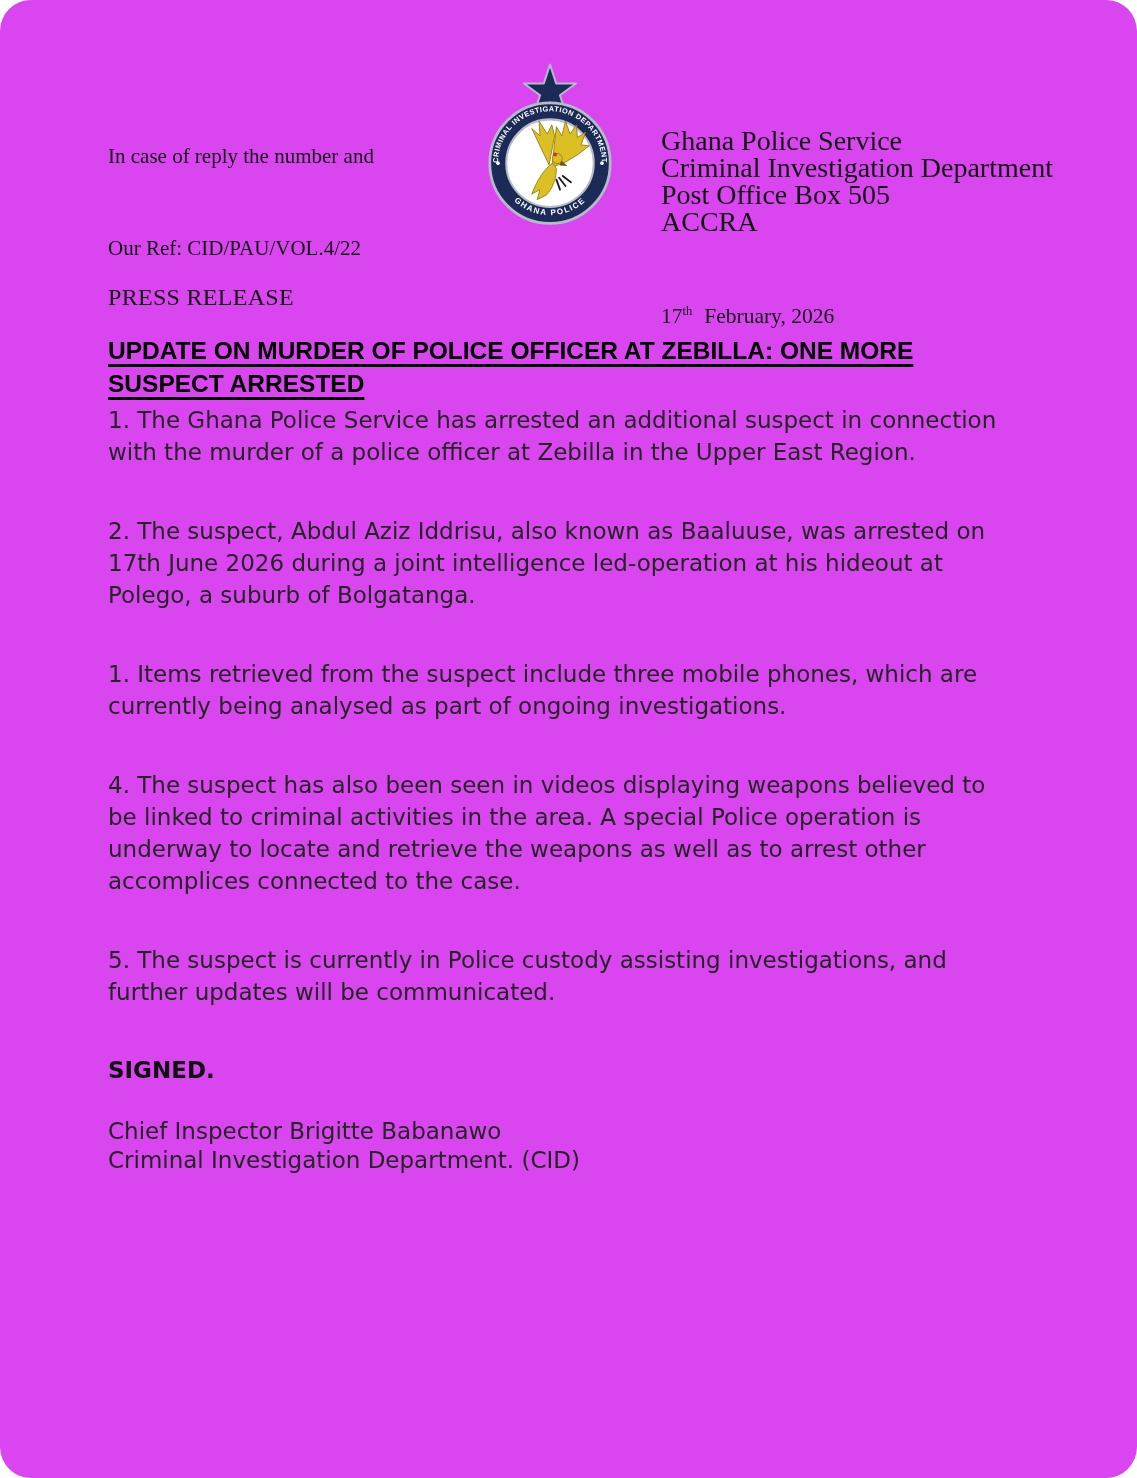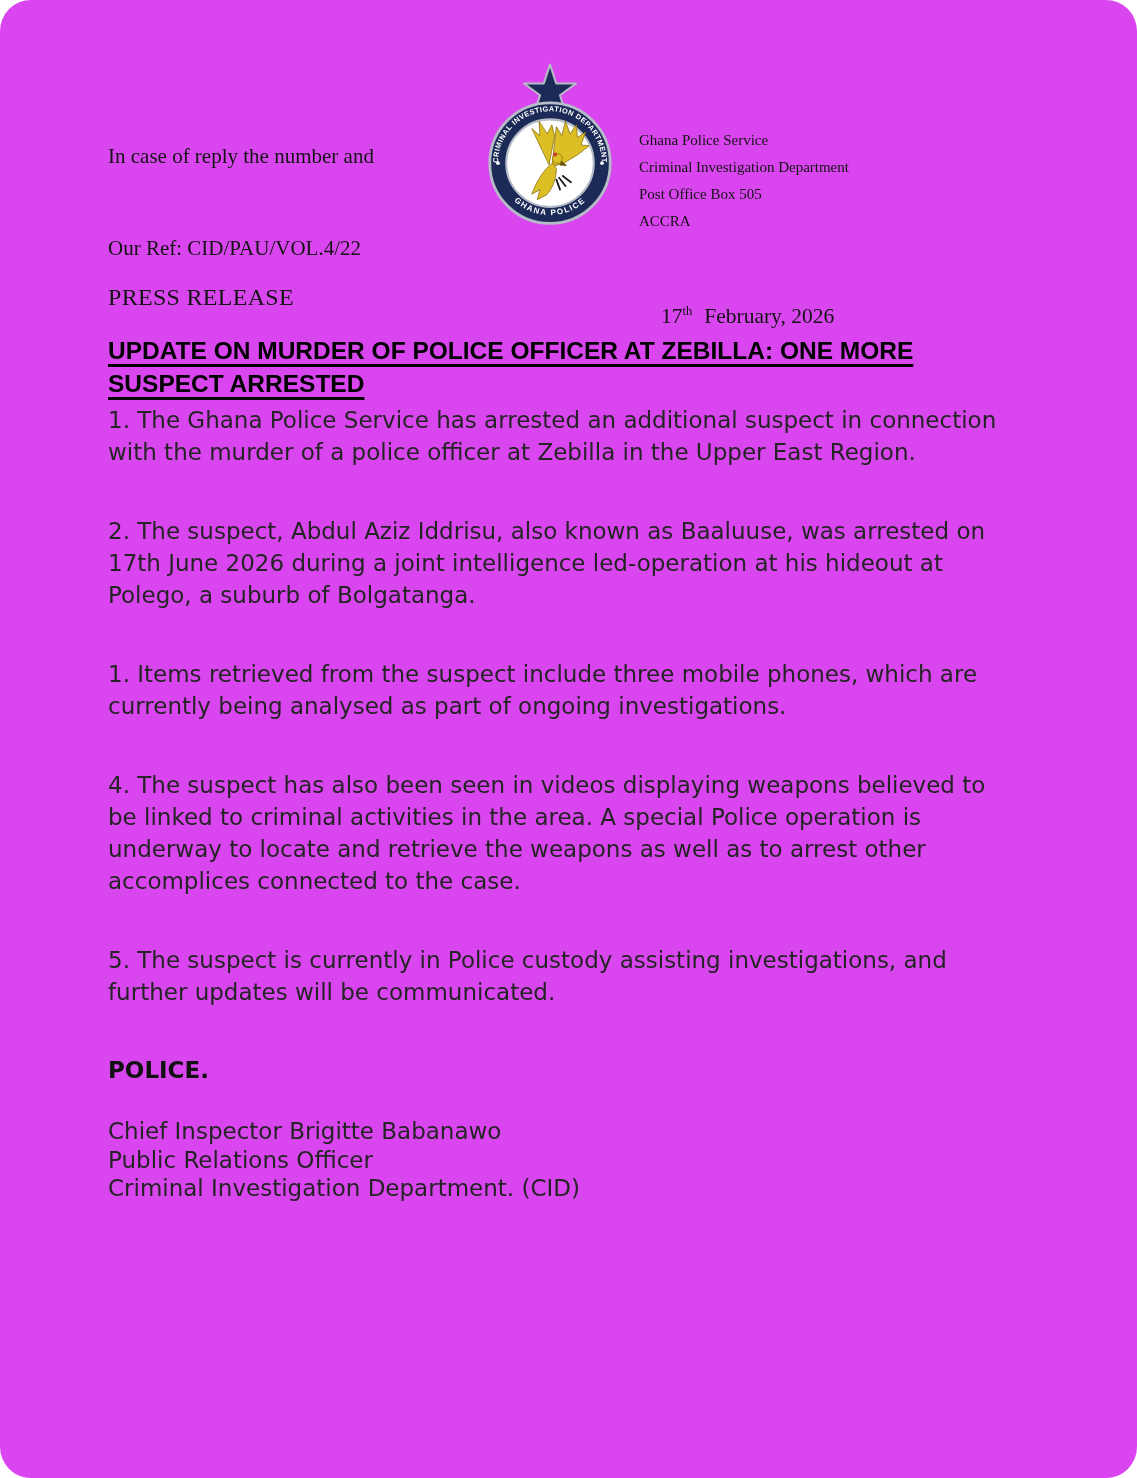--- a/index.html
+++ b/index.html
@@ -22,22 +22,22 @@
   }
   .our-ref {
     position: absolute; left: 108px; top: 236px;
     font-size: 21px;
   }
   .press-release-label {
     position: absolute; left: 108px; top: 284px;
     font-size: 24px; font-weight: 400; letter-spacing: 0.3px;
   }
   .agency-address {
-    position: absolute; left: 639px; top: 127px;
-    font-size: 15px; line-height: 27px;
+    position: absolute; left: 661px; top: 127px;
+    font-size: 28px; line-height: 27px;
   }
   .date-line {
     position: absolute; left: 661px; top: 260px;
     font-size: 21.5px;
     margin-top: 44px;
   }
   .date-line sup { font-size: 12.5px; line-height: 0; vertical-align: super; }
   .date-line .month-year { margin-left: 12px; }
   .logo {
     position: absolute; left: 477px; top: 61px;
@@ -141,23 +141,22 @@
       <span class="title-line">UPDATE ON MURDER OF POLICE OFFICER AT ZEBILLA: ONE MORE</span>
       <span class="title-line">SUSPECT ARRESTED</span>
     </h1>
 
     <p class="body-p">1. The Ghana Police Service has arrested an additional suspect in connection with the murder of a police officer at Zebilla in the Upper East Region.</p>
     <p class="body-p">2. The suspect, Abdul Aziz Iddrisu, also known as Baaluuse, was arrested on 17th June 2026 during a joint intelligence led-operation at his hideout at Polego, a suburb of Bolgatanga.</p>
     <p class="body-p">1. Items retrieved from the suspect include three mobile phones, which are currently being analysed as part of ongoing investigations.</p>
     <p class="body-p">4. The suspect has also been seen in videos displaying weapons believed to be linked to criminal activities in the area. A special Police operation is underway to locate and retrieve the weapons as well as to arrest other accomplices connected to the case.</p>
     <p class="body-p">5. The suspect is currently in Police custody assisting investigations, and further updates will be communicated.</p>
 
-    <div class="signed-label">POLICE.</div>
+    <div class="signed-label">SIGNED.</div>
 
     <div class="signature-block">
       <div>Chief Inspector Brigitte Babanawo</div>
-      <div>Public Relations Officer</div>
       <div>Criminal Investigation Department. (CID)</div>
     </div>
 
   </div>
 
 </div>
 
 </body></html>

